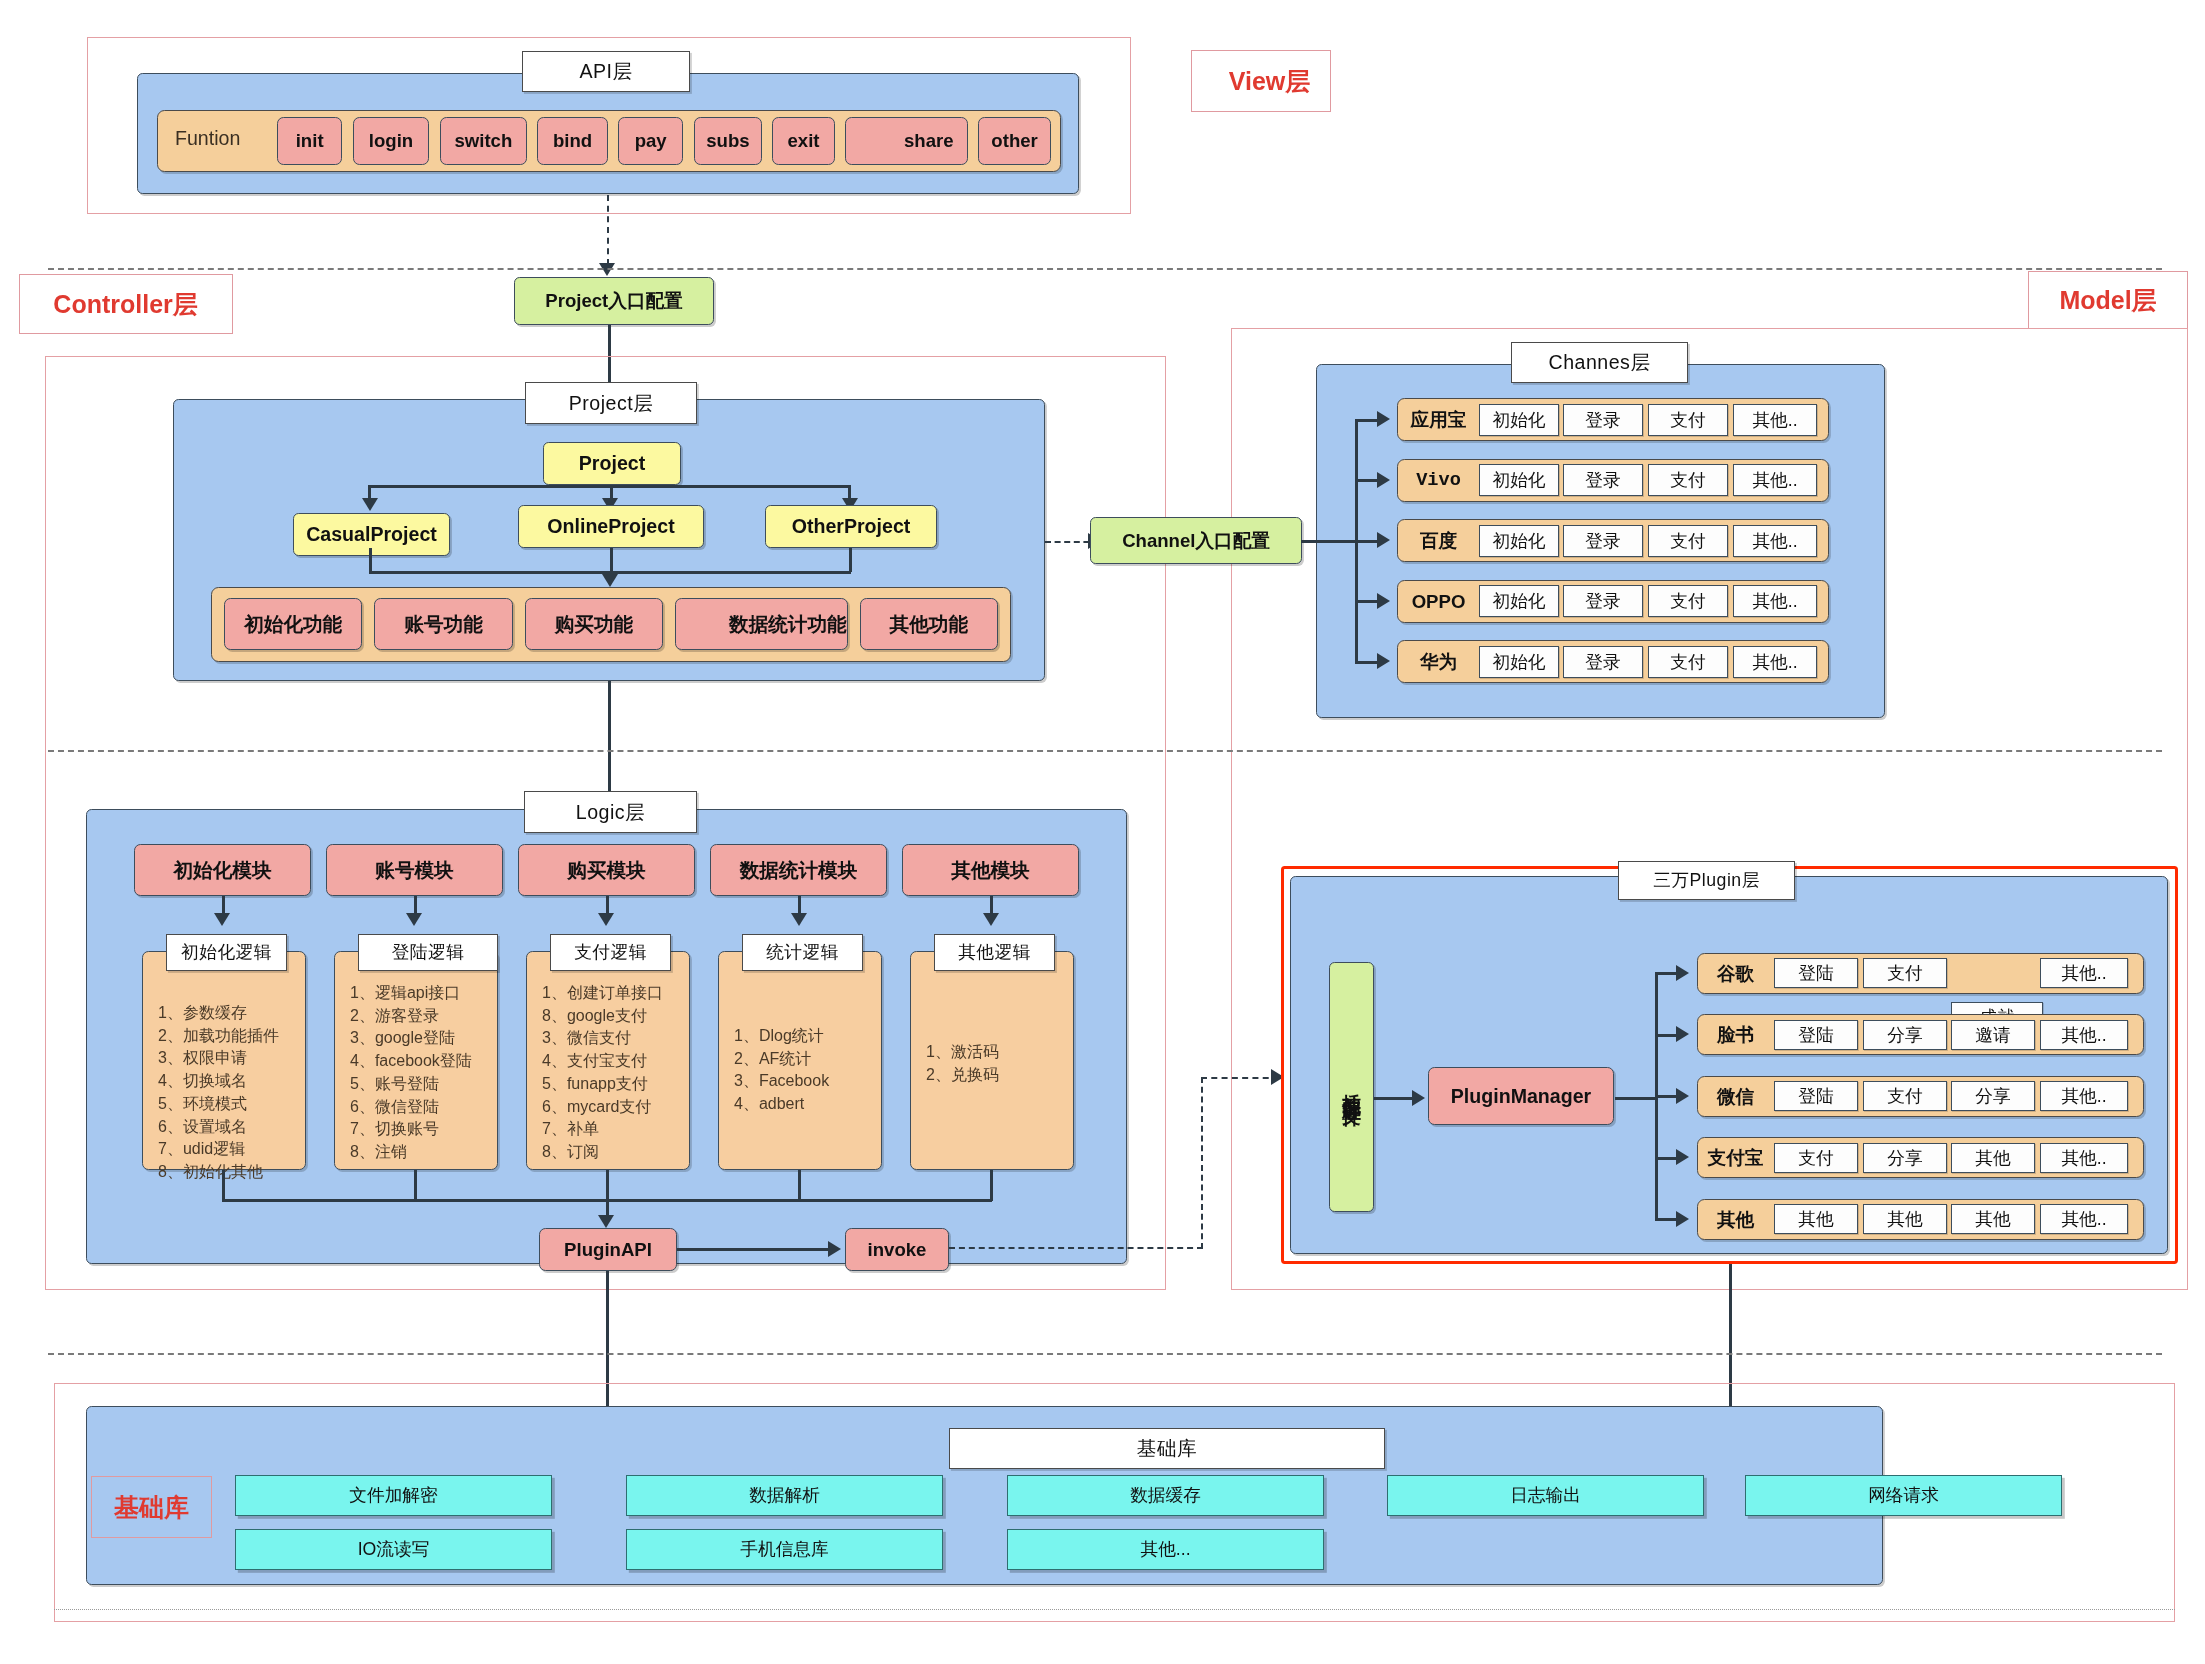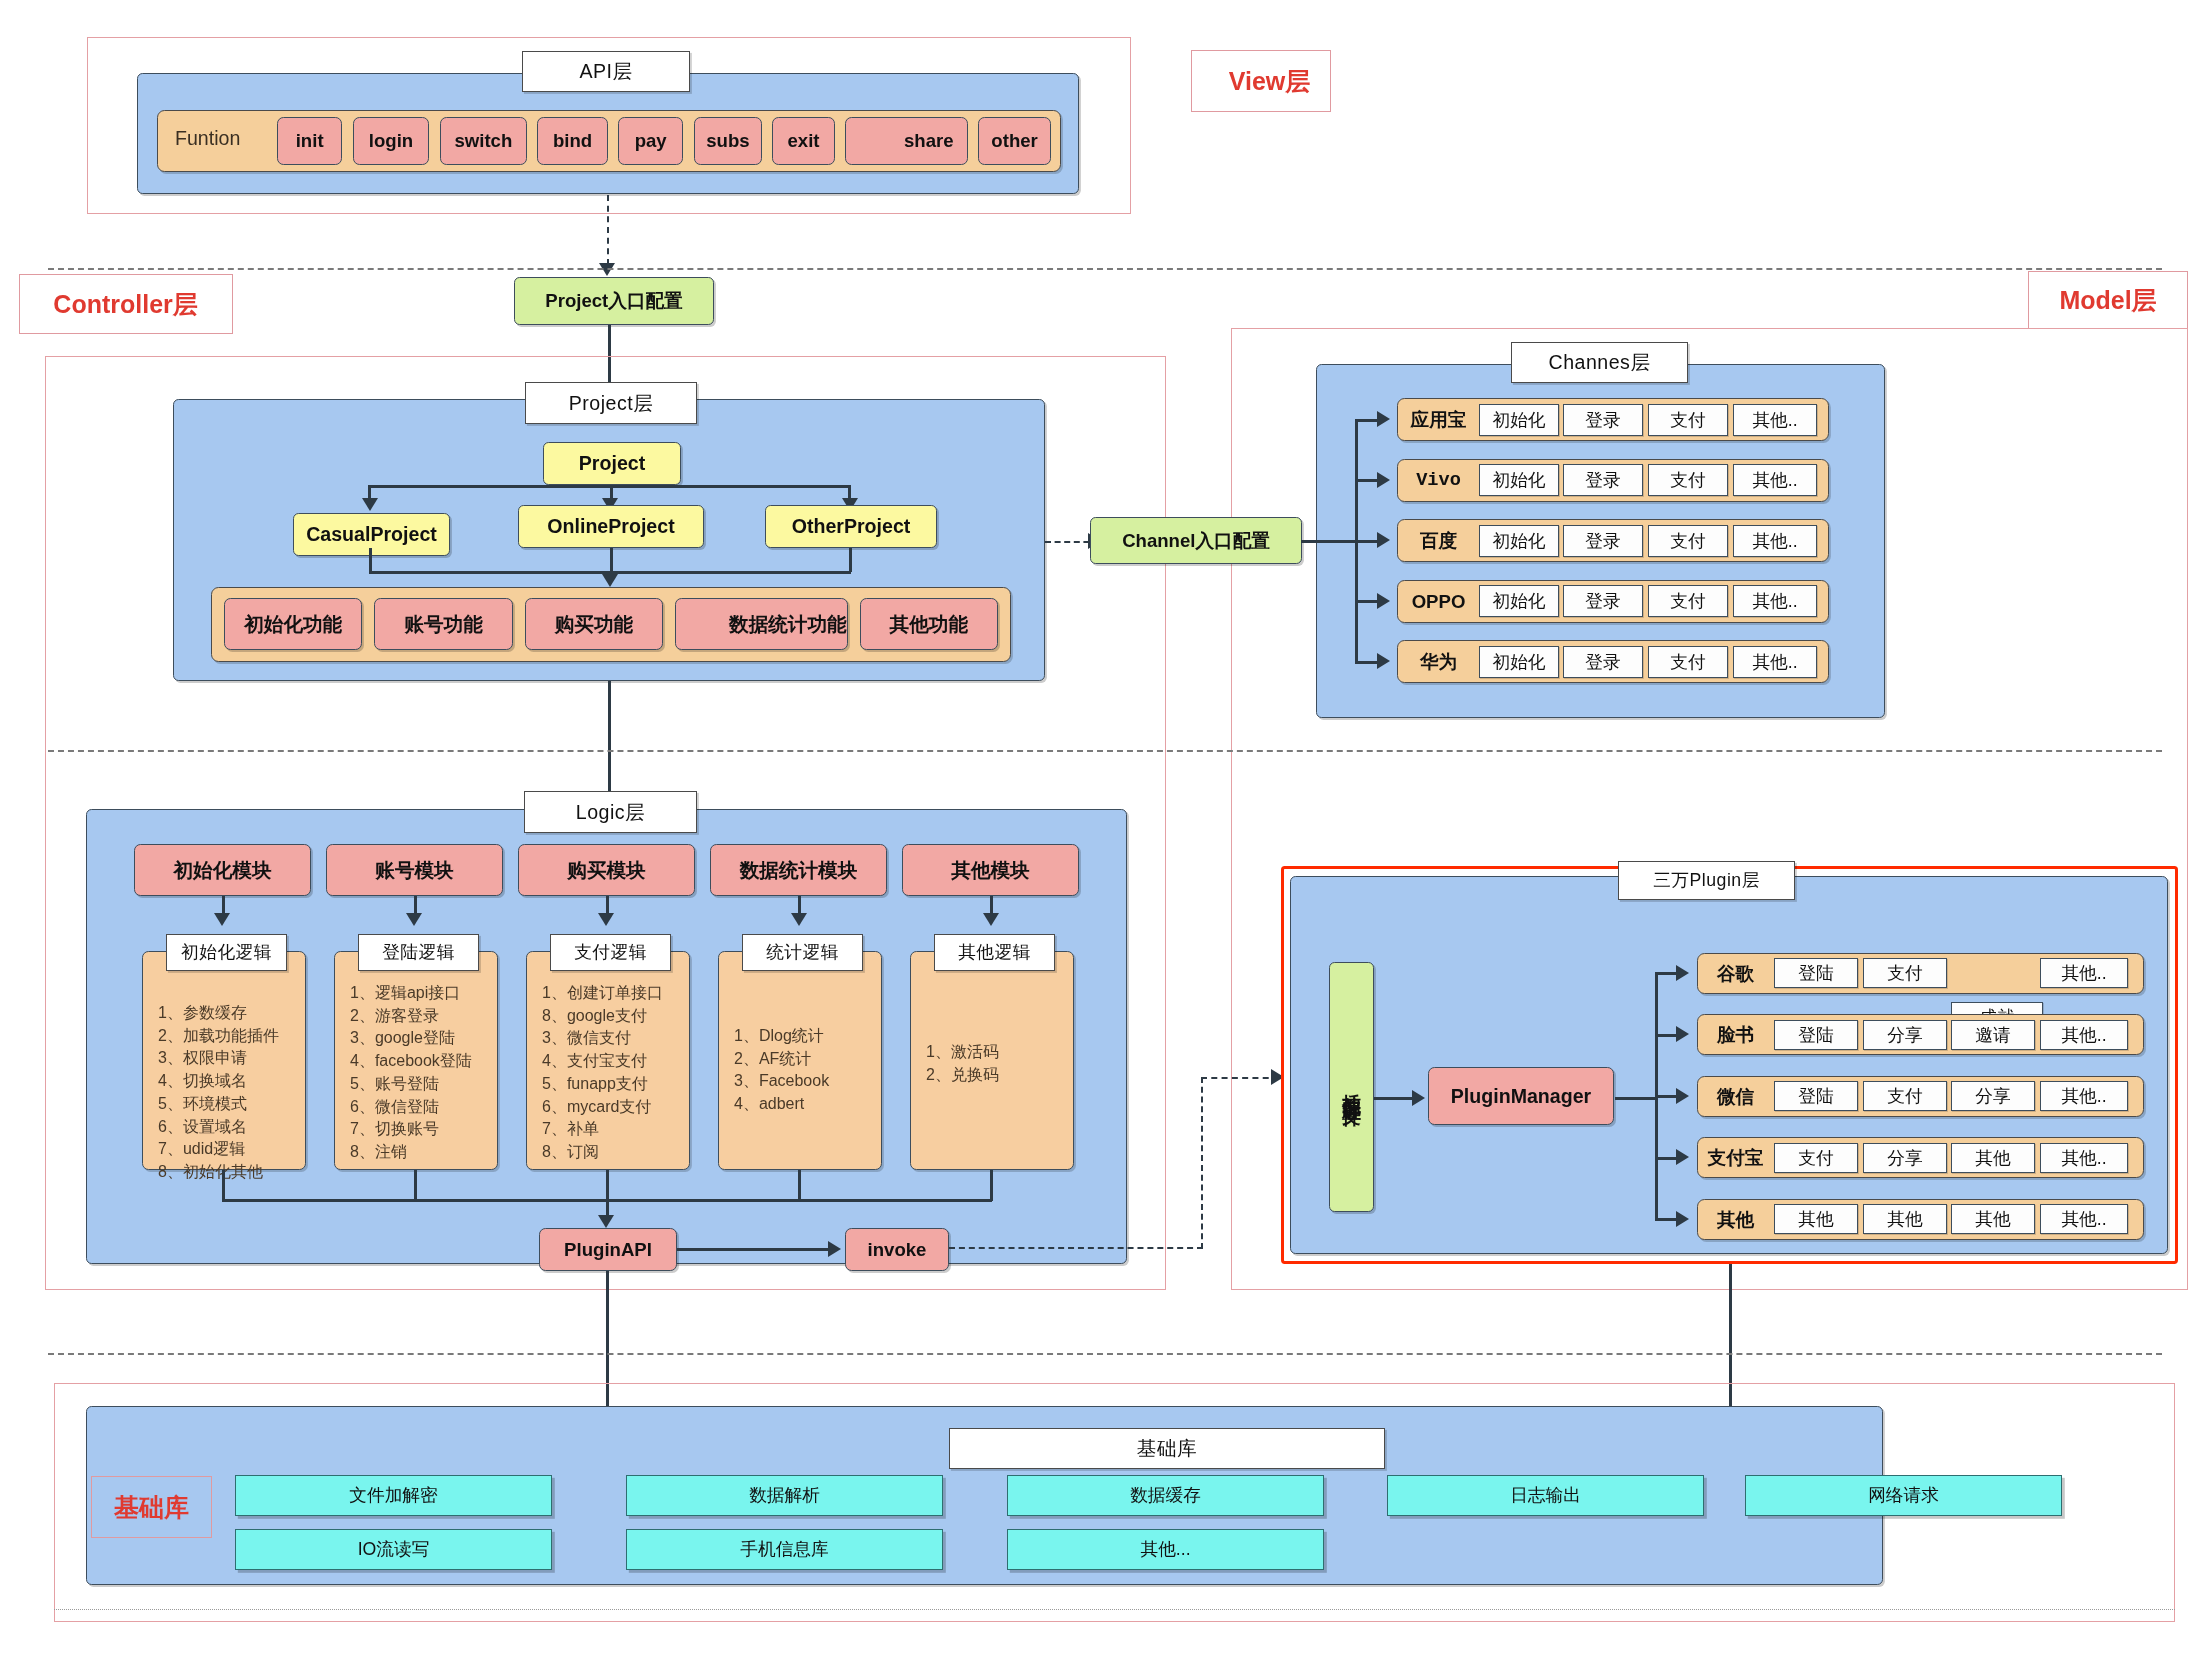--- a/index.html
+++ b/index.html
@@ -392,21 +392,21 @@
     <li>1、逻辑api接口</li>
     <li>2、游客登录</li>
     <li>3、google登陆</li>
     <li>4、facebook登陆</li>
     <li>5、账号登陆</li>
     <li>6、微信登陆</li>
     <li>7、切换账号</li>
     <li>8、注销</li>
   </ol>
 </div>
-<div class="box white-title" style="left:358px;top:934px;width:121px;height:37px;font-size:17.7px;">
+<div class="box white-title" style="left:358px;top:934px;width:140px;height:37px;font-size:17.7px;">
   <span>登陆逻辑</span>
 </div>
 
 <div class="detail-card" style="left:526px;top:951px;width:164px;height:219px;">
   <ol style="padding:30px 0 0 15px;">
     <li>1、创建订单接口</li>
     <li>8、google支付</li>
     <li>3、微信支付</li>
     <li>4、支付宝支付</li>
     <li>5、funapp支付</li>

